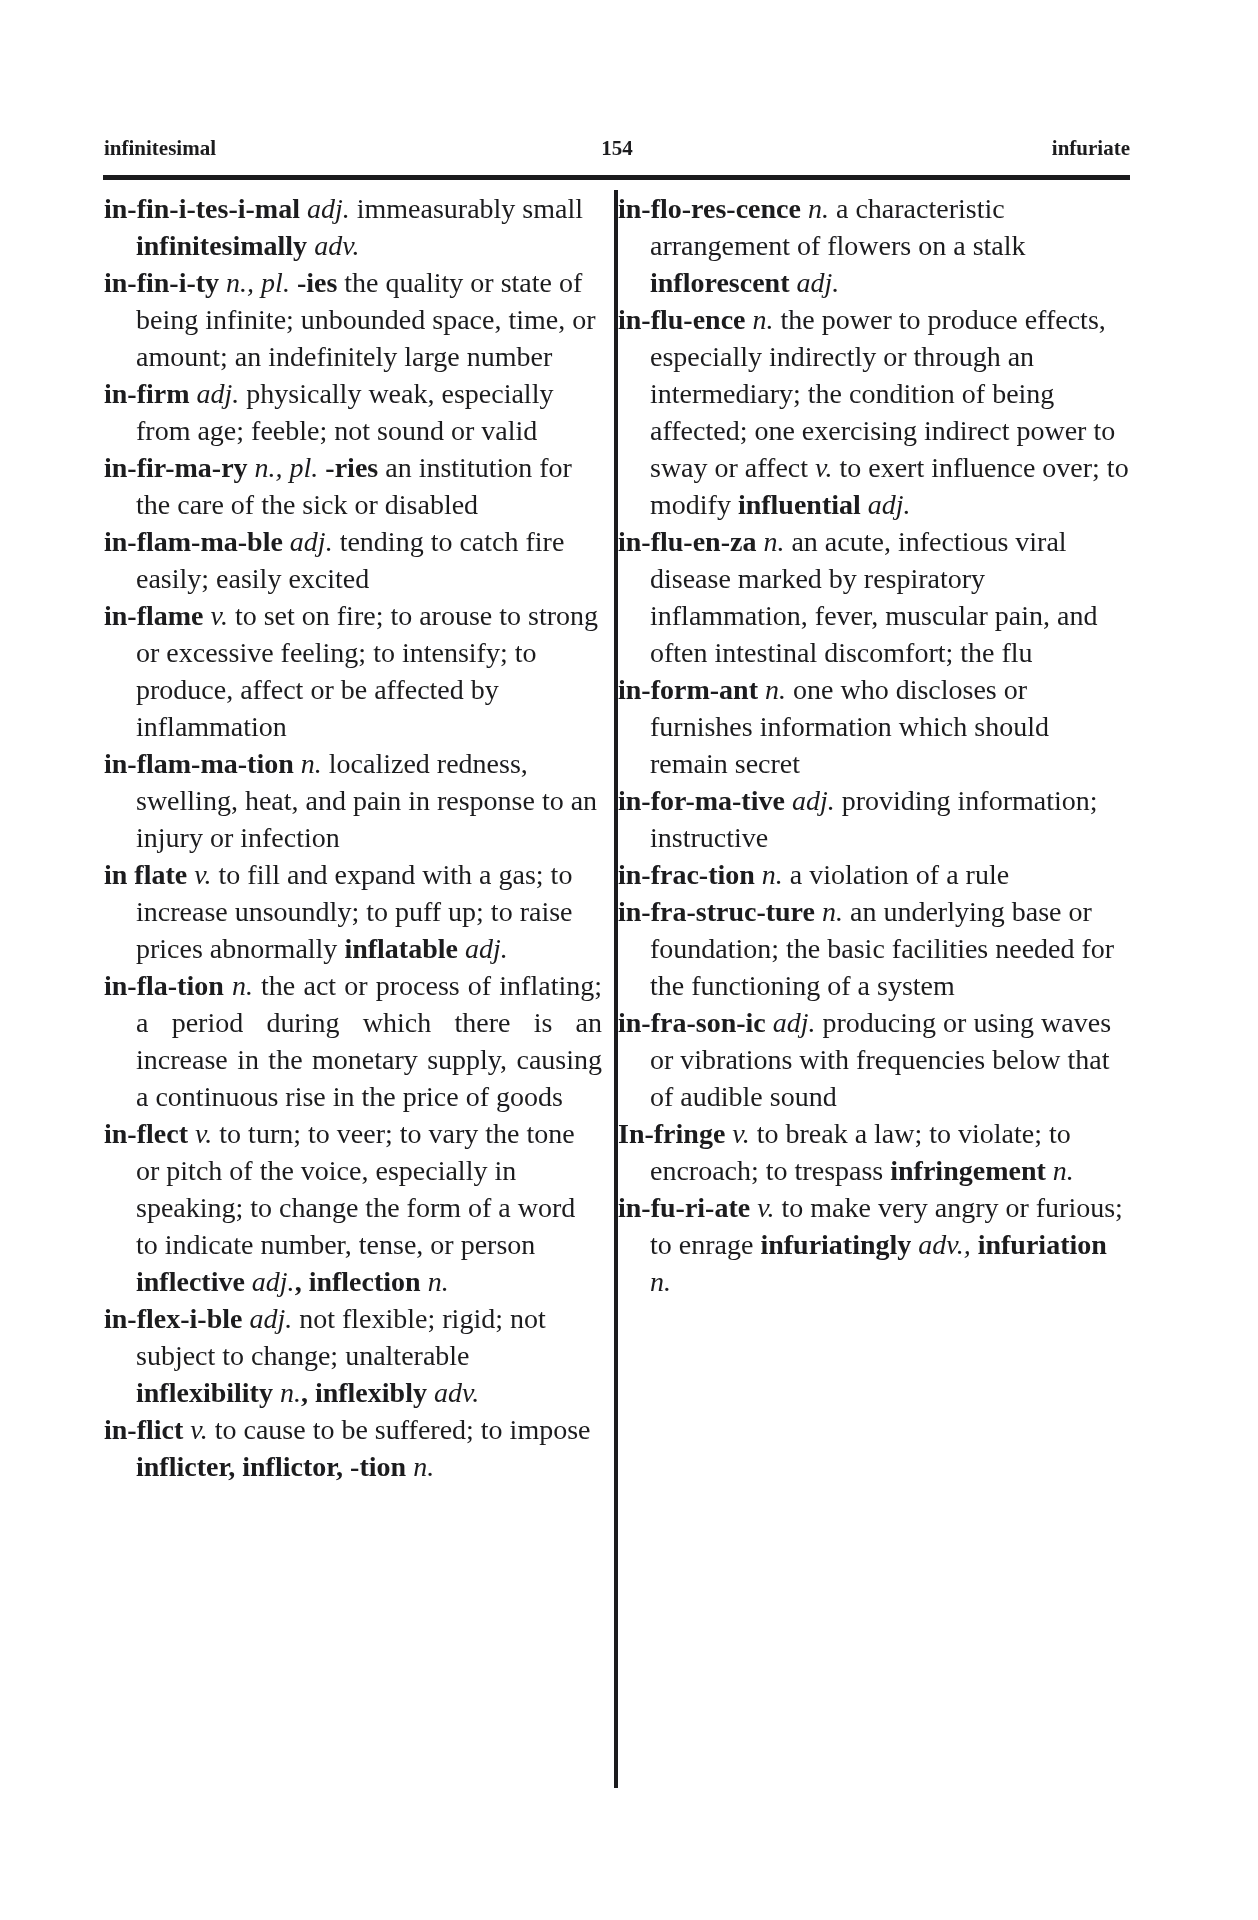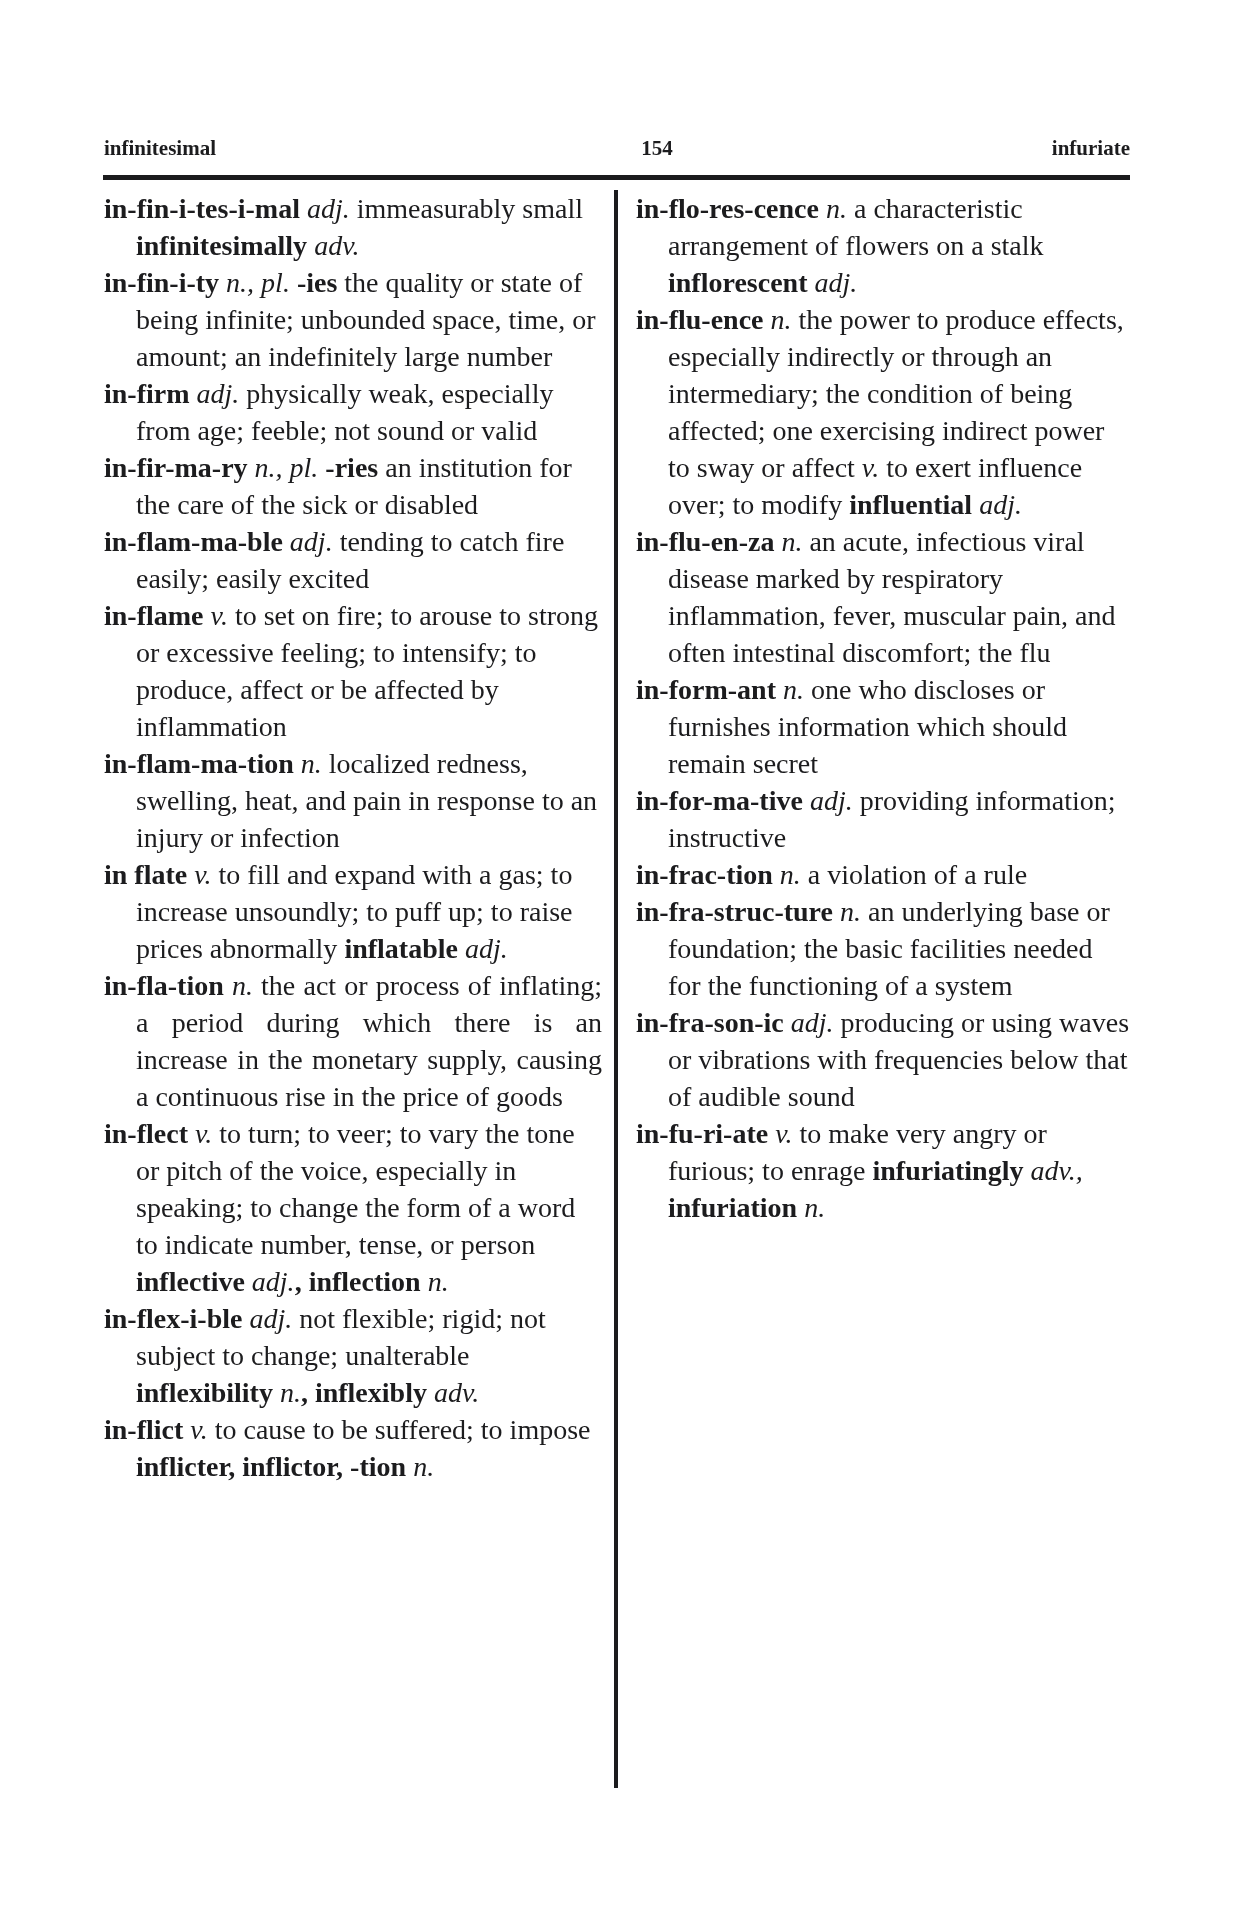--- a/index.html
+++ b/index.html
@@ -20,21 +20,21 @@
     left: 104px;
     top: 126px;
     width: 1026px;
     height: 44px;
     font-weight: bold;
     font-size: 21px;
     line-height: 44px;
   }
   .guide-left  { position: absolute; left: 0; top: 0; }
   .guide-right { position: absolute; right: 0; top: 0; }
-  .page-number { position: absolute; left: 50%; top: 0; transform: translateX(-50%); margin-left: 40px; }
+  .page-number { position: absolute; left: 50%; top: 0; transform: translateX(-50%); }
   .header-rule {
     position: absolute;
     left: 103px;
     top: 175px;
     width: 1027px;
     height: 5px;
     background: #1b1b1d;
   }
   .columns {
     position: absolute;
@@ -54,21 +54,20 @@
     box-sizing: border-box;
   }
   .col-divider {
     width: 4px;
     height: 1598px;
     background: #1b1b1d;
     flex: 0 0 auto;
   }
   .col-right {
     flex: 1;
-    padding-left: 18px;
     box-sizing: border-box;
   }
   p.entry {
     margin: 0;
     padding-left: 32px;
     text-indent: -32px;
     text-align: left;
   }
   p.entry.justify { text-align: justify; }
   span.b { font-weight: bold; }
@@ -103,15 +102,16 @@
   <div class="col-divider"></div>
   <div class="col col-right" id="col-right">
       <p class="entry"><span class="b">in-flo-res-cence </span><span class="i">n.</span><span> a characteristic arrangement of flowers on a stalk </span><span class="b">inflorescent </span><span class="i">adj.</span></p>
       <p class="entry"><span class="b">in-flu-ence </span><span class="i">n.</span><span> the power to produce effects, especially indirectly or through an intermediary; the condition of being affected; one exercising indirect power to sway or affect </span><span class="i">v.</span><span> to exert influence over; to modify </span><span class="b">influential </span><span class="i">adj.</span></p>
       <p class="entry"><span class="b">in-flu-en-za </span><span class="i">n.</span><span> an acute, infectious viral disease marked by respiratory inflammation, fever, muscular pain, and often intestinal discomfort; the flu</span></p>
       <p class="entry"><span class="b">in-form-ant </span><span class="i">n.</span><span> one who discloses or furnishes information which should remain secret</span></p>
       <p class="entry"><span class="b">in-for-ma-tive </span><span class="i">adj.</span><span> providing information; instructive</span></p>
       <p class="entry"><span class="b">in-frac-tion </span><span class="i">n.</span><span> a violation of a rule</span></p>
       <p class="entry"><span class="b">in-fra-struc-ture </span><span class="i">n.</span><span> an underlying base or foundation; the basic facilities needed for the functioning of a system</span></p>
       <p class="entry"><span class="b">in-fra-son-ic </span><span class="i">adj.</span><span> producing or using waves or vibrations with frequencies below that of audible sound</span></p>
+      <p class="entry"><span class="b">In-fringe </span><span class="i">v.</span><span> to break a law; to violate; to encroach; to trespass </span><span class="b">infringement </span><span class="i">n.</span></p>
       <p class="entry"><span class="b">in-fu-ri-ate </span><span class="i">v.</span><span> to make very angry or furious; to enrage </span><span class="b">infuriatingly </span><span class="i">adv., </span><span class="b">infuriation </span><span class="i">n.</span></p>
     </div>
 </div>
 
 </body></html>

